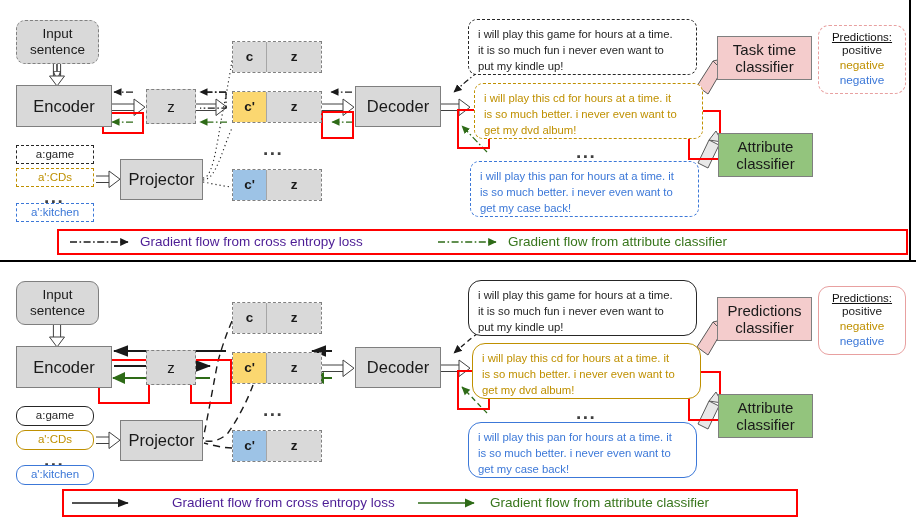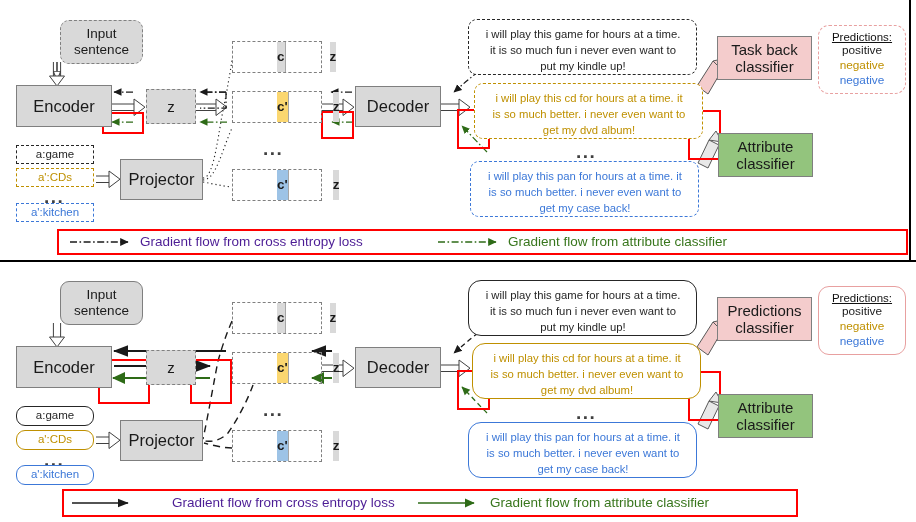--- a/index.html
+++ b/index.html
@@ -21,28 +21,28 @@
   .cell-c{background:#d9d9d9;}
   .yellow{background:#fbd770;}
   .blue{background:#9dc3e6;}
   .pink{background:#f4cccc;border:1px solid #7f7f7f;}
   .green{background:#93c47d;border:1px solid #7f7f7f;}
   .rnd{border-radius:9px;}
   .rnd-lg{border-radius:13px;}
 
   
   .t11{font-size:11.5px;}
-  .t13{font-size:13.5px;margin-left:44px;}
+  .t13{font-size:13.5px;}
   .t15{font-size:15px;}
   .t16{font-size:16.5px;}
   .bold{font-weight:bold;}
 
   
   .bub{position:absolute;box-sizing:border-box;padding:6px 8px 5px 9px;
-       font-size:11.3px;line-height:1.42;text-align:center;background:#fff;}
+       font-size:11.3px;line-height:1.42;text-align:left;background:#fff;}
   .bub.dash{border-style:dashed;border-width:1.5px;}
   .bub.solid{border-style:solid;border-width:1.6px;}
   .k-black{border-color:#262626;color:#262626;}
   .k-gold{border-color:#bf9000;color:#bf9000;}
   .k-blue{border-color:#3c78d8;color:#3c78d8;}
 
   
   .dots{position:absolute;font-size:19px;font-weight:bold;color:#3f3f3f;
         letter-spacing:1.5px;line-height:1;}
   .predbox{position:absolute;box-sizing:border-box;text-align:center;
@@ -243,21 +243,21 @@
     <div class="dots" style="left:576px;top:142px;">
       <span>...</span>
     </div>
     <div class="bub dash k-blue rnd" style="left:470px;top:161px;width:229px;height:56px;">
       <div>i will play this pan for hours at a time. it</div>
       <div>is so much better. i never even want to</div>
       <div>get my case back!</div>
     </div>
 
     <div class="n pink t15" style="left:717px;top:36px;width:95px;height:44px;flex-direction:column;">
-      <span>Task back</span>
+      <span>Task time</span>
       <span>classifier</span>
     </div>
     <div class="n green t15" style="left:718px;top:133px;width:95px;height:44px;flex-direction:column;">
       <span>Attribute</span>
       <span>classifier</span>
     </div>
 
     <div class="predbox dash" style="left:818px;top:25px;width:88px;height:69px;">
       <div class="hd">Predictions:</div>
       <div class="ln c-pos">positive</div>

